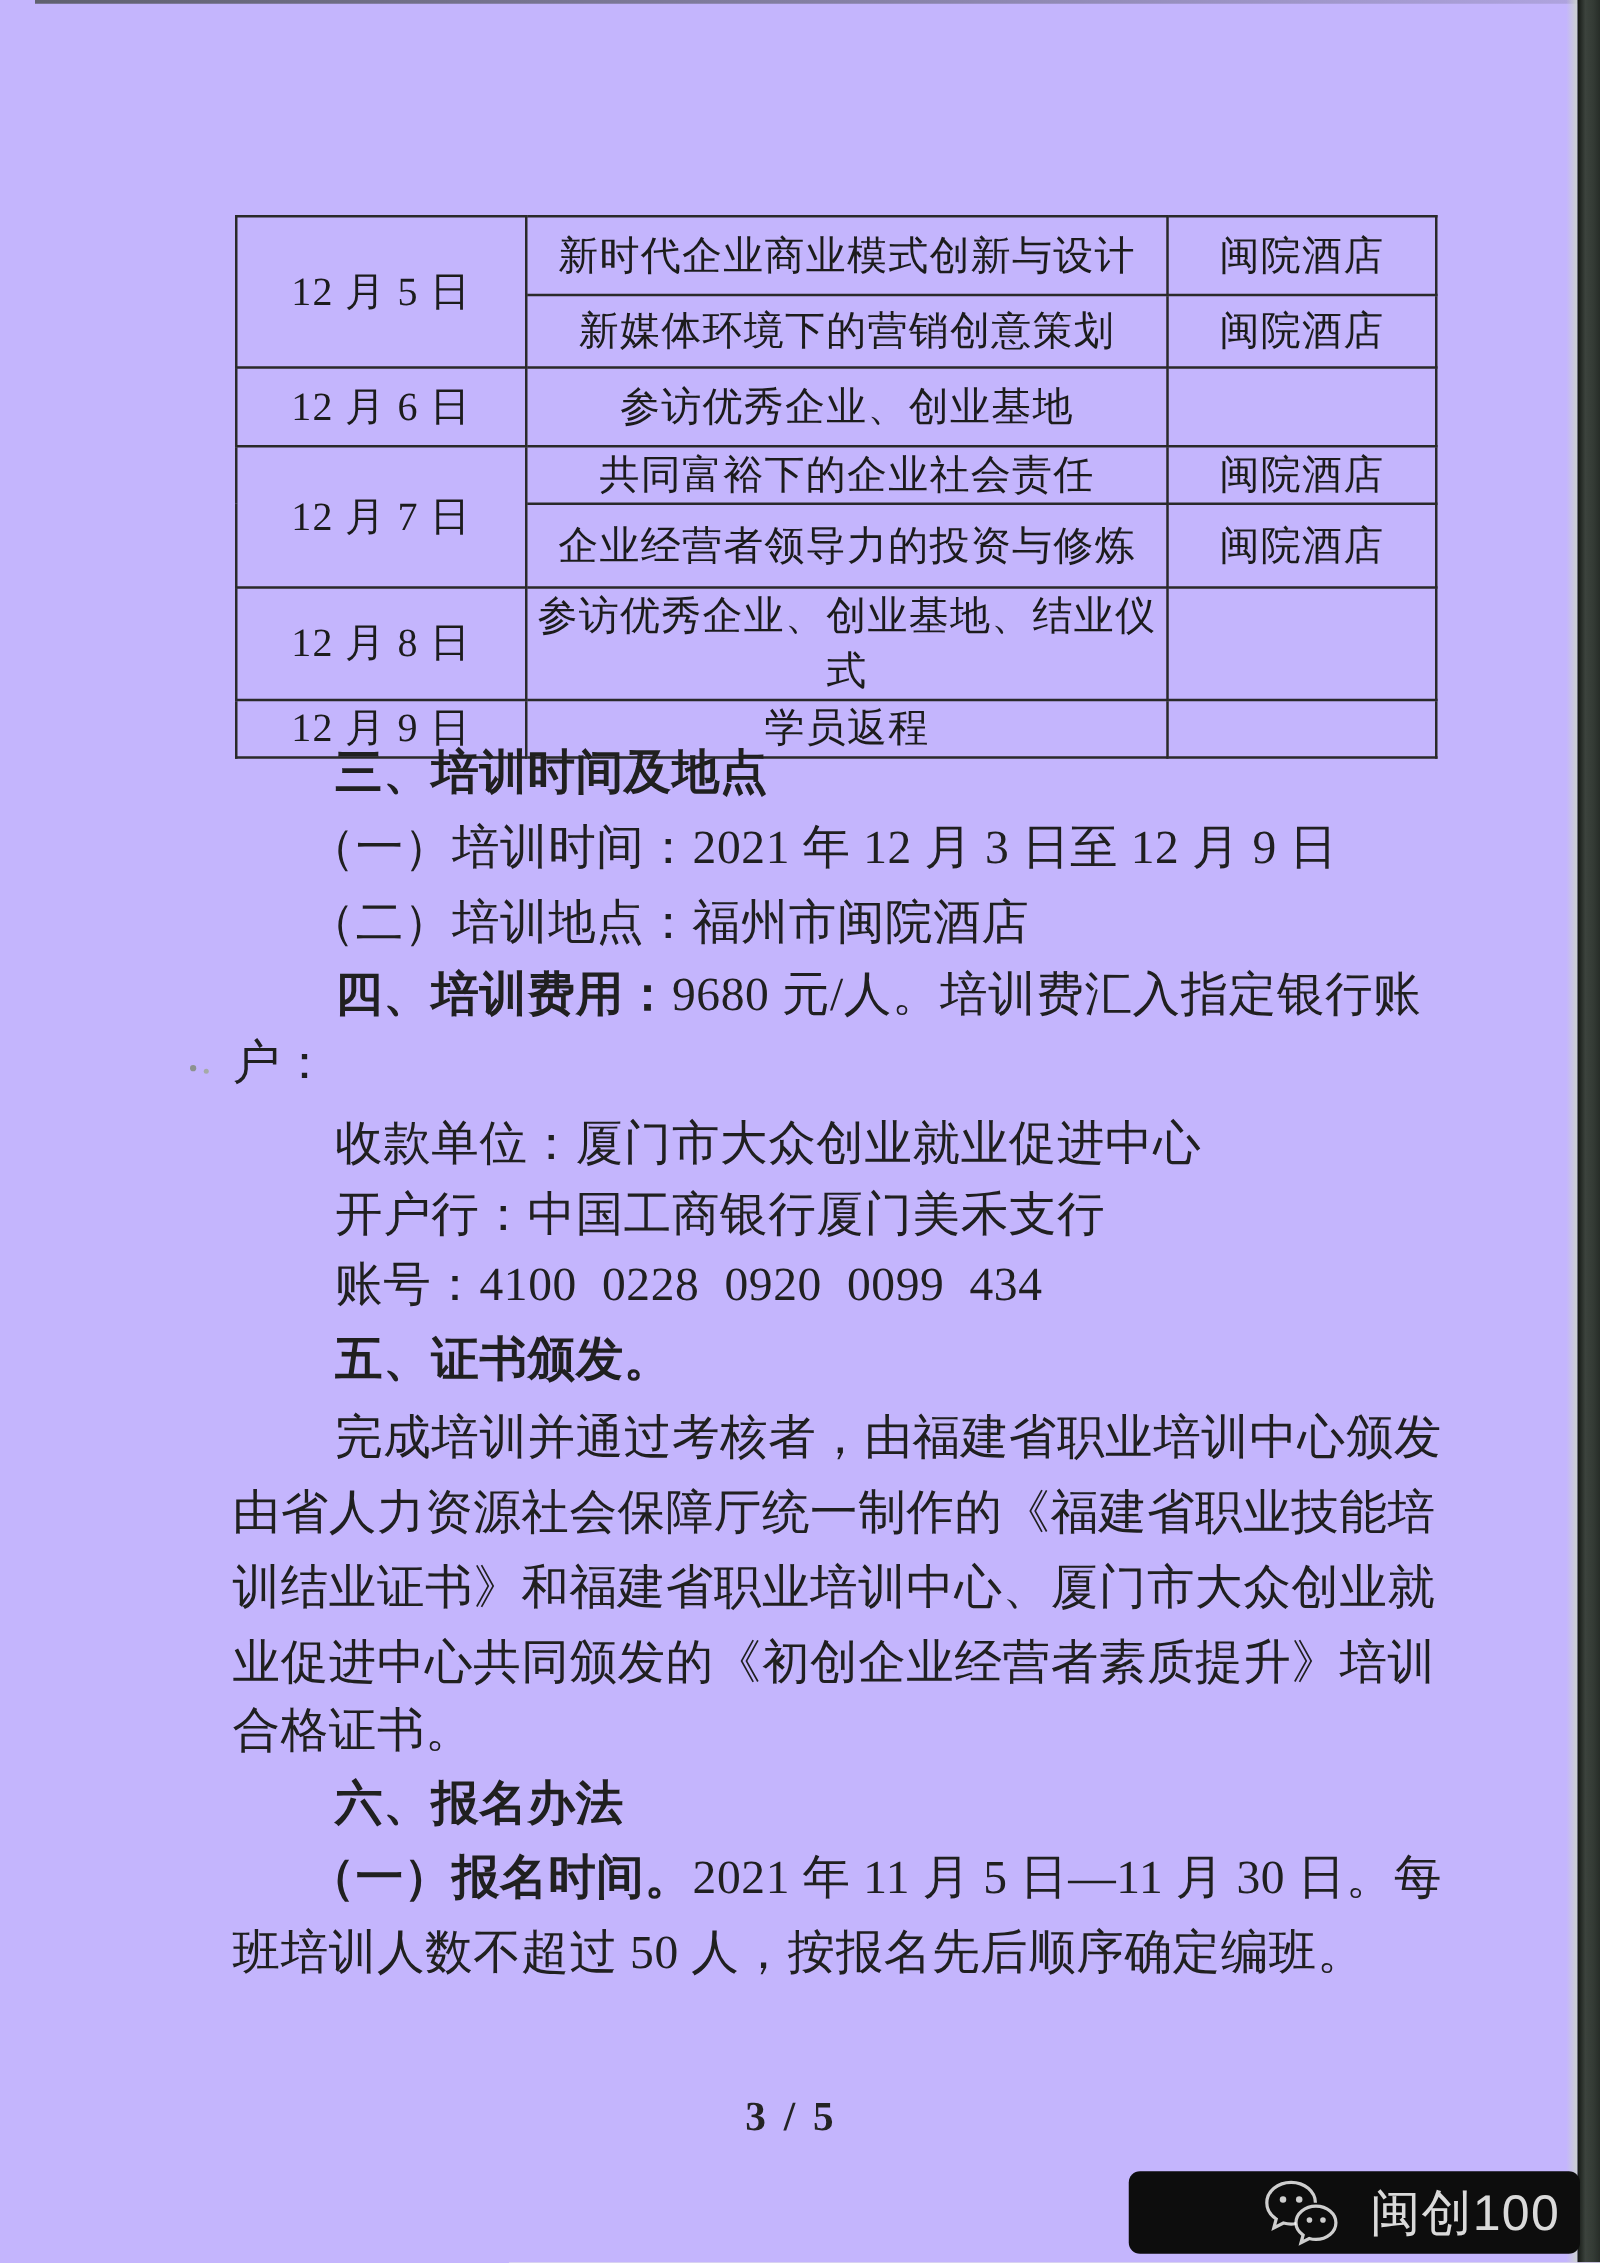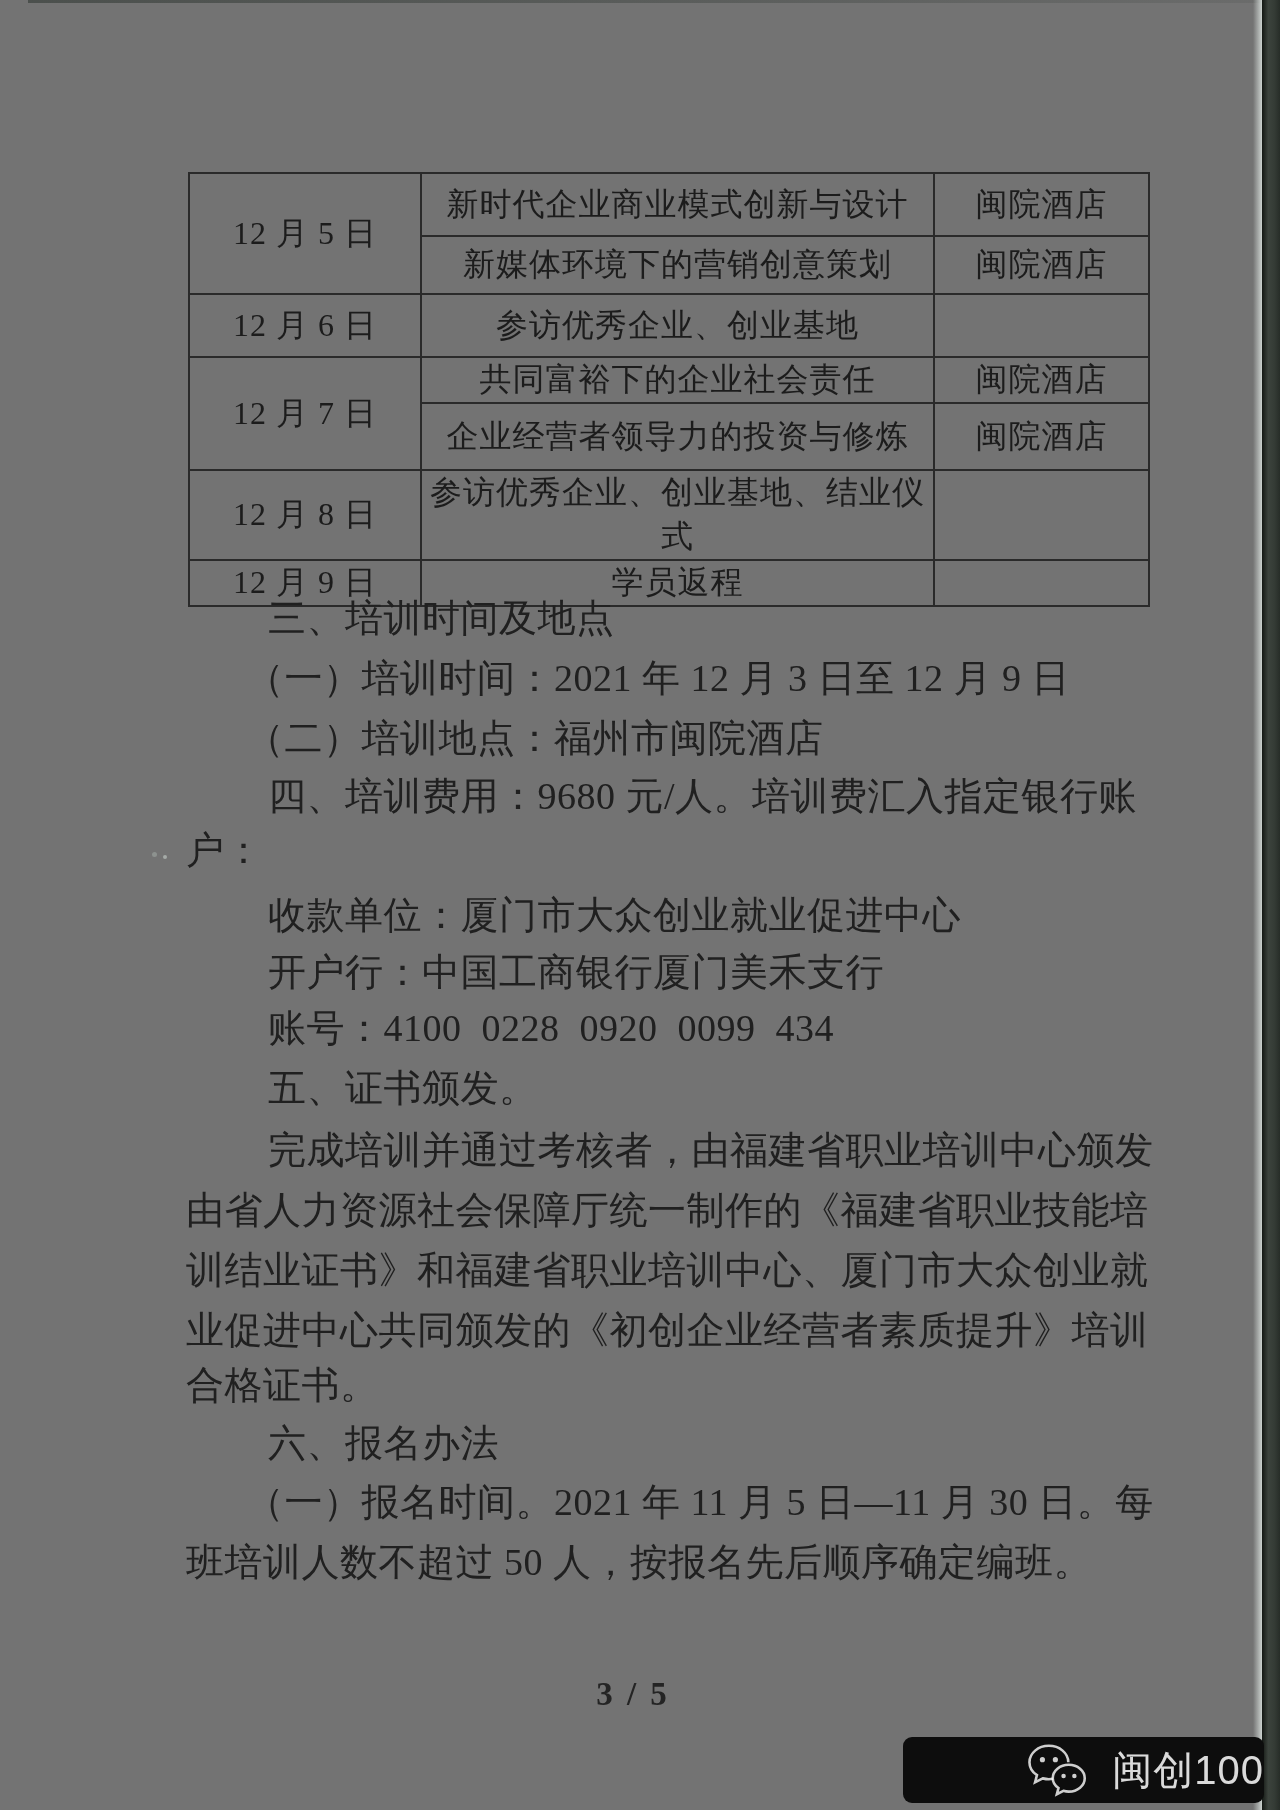--- a/index.html
+++ b/index.html
@@ -1,19 +1,19 @@
 <!DOCTYPE html>
 <html><head>
 <meta charset="utf-8">
 <style>
   html,body{margin:0;padding:0;background:#e9e9e9;}
   .page{
     position:relative;
     width:1280px;height:1810px;
-    background:#737373;
+    background:#c4b5fd;
     overflow:hidden;
     font-family:"Liberation Serif","DejaVu Serif",serif;
     color:#1f1f1f;
   }
   
   .top-scan-line{
     position:absolute;left:28px;top:0;width:1252px;height:3px;
     background:linear-gradient(90deg,rgba(62,68,64,.75),rgba(62,68,64,.45) 55%,rgba(62,68,64,.15));
   }
   .edge-shadow{
@@ -41,33 +41,33 @@
   }
   td.date{font-size:33px;letter-spacing:2px;}
   tr.r1{height:63px;} tr.r2{height:58px;} tr.r3{height:63px;}
   tr.r4{height:46px;} tr.r5{height:67px;} tr.r6{height:60px;} tr.r7{height:38px;}
 
   
   .ln{
     position:absolute;white-space:pre;
     font-size:38px;line-height:48px;letter-spacing:.5px;color:#202020;
   }
-  .ln b{font-weight:400;}
+  .ln b{font-weight:700;}
 
   .page-number{
     position:absolute;left:553px;top:1676px;width:160px;
     text-align:center;font-size:33px;font-weight:600;letter-spacing:3px;color:#242424;
   }
 
   
   .badge{
     position:absolute;left:903px;top:1737px;width:361px;height:66px;
     background:#0d0d0d;border-radius:9px;
     display:flex;align-items:center;justify-content:flex-end;
-    gap:10px;padding-right:0;box-sizing:border-box;
+    gap:10px;padding-right:16px;box-sizing:border-box;
   }
   .badge-label{
     font-family:"Liberation Sans","DejaVu Sans",sans-serif;
     font-size:40px;color:rgba(255,255,255,.85);letter-spacing:1px;
     white-space:pre;
   }
   .wechat-icon{display:block;flex:0 0 auto;}
 </style>
 </head>
 <body>

